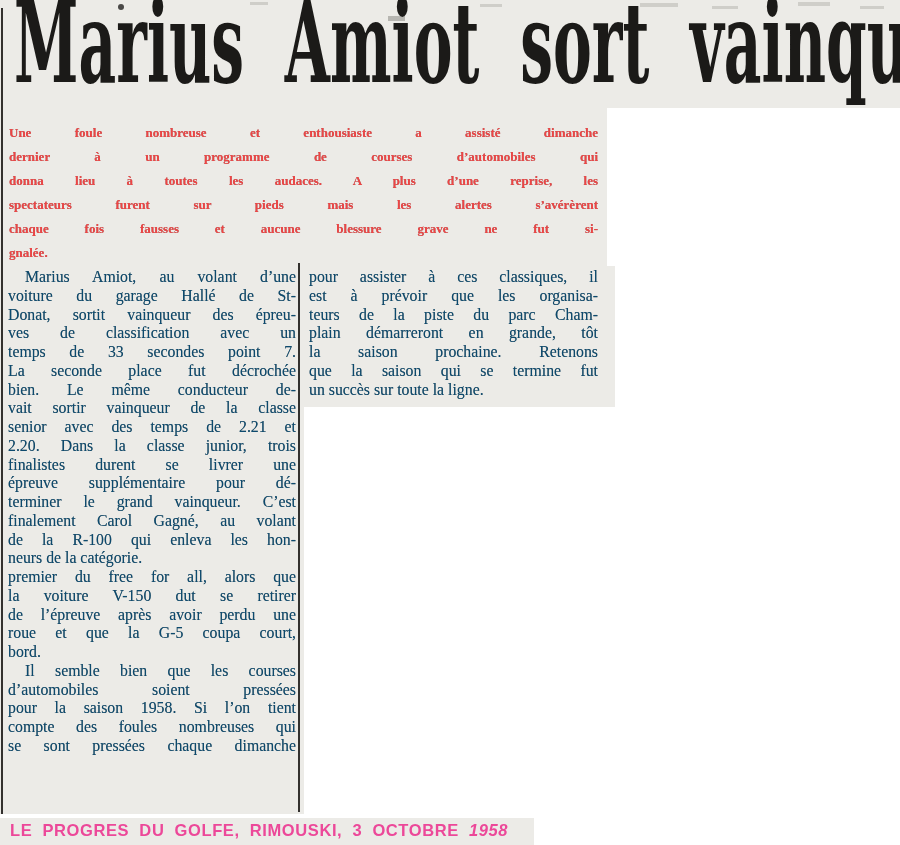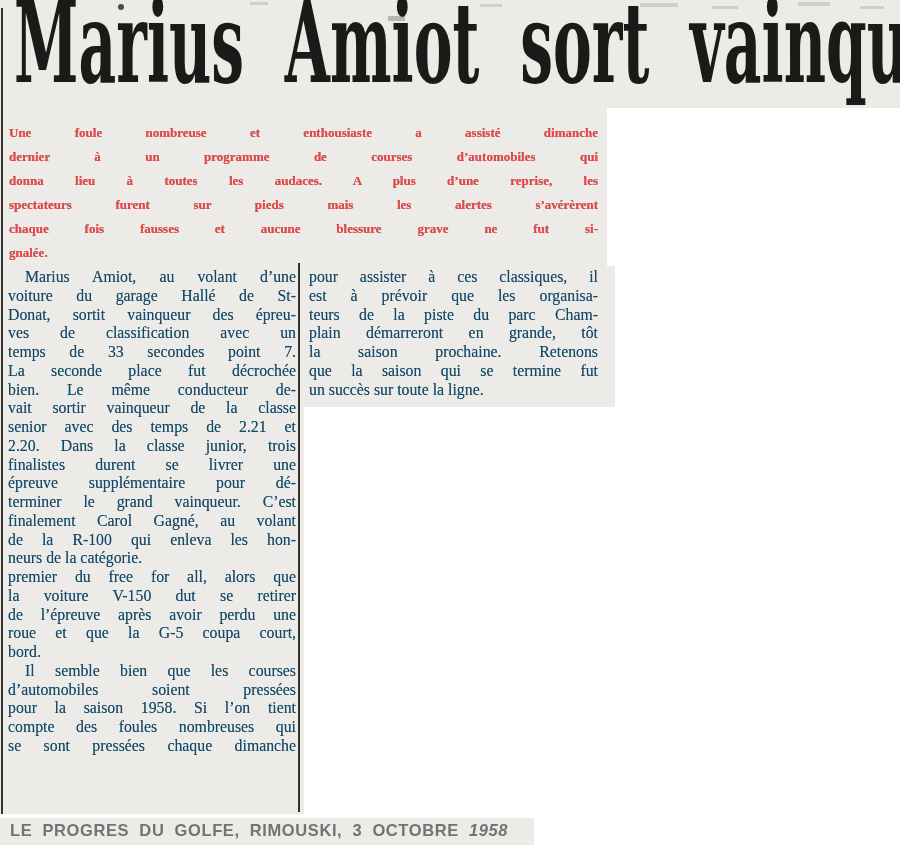--- a/index.html
+++ b/index.html
@@ -41,21 +41,21 @@
   #col-left{left:8px;width:288px;}
   #col-right{left:309px;width:289px;}
 
   .tline{text-align:justify;text-align-last:justify;}
   .tline.end{text-align-last:left;}
   .tline.indent{text-indent:17px;}
 
   #footer{
     position:absolute;left:10px;top:821px;
     font-family:"Liberation Sans", sans-serif;font-weight:bold;
-    font-size:16.5px;letter-spacing:0.6px;word-spacing:5px;color:#737373;
+    font-size:16.5px;letter-spacing:0.6px;word-spacing:5px;color:#ec4899;
     white-space:nowrap;
   }
   #footer .year{font-style:italic;}
 
   .spk{position:absolute;background:#cfcec9;}
   .spk.dark{background:#4a4947;border-radius:50%;}
 </style>
 </head>
 <body>
 

